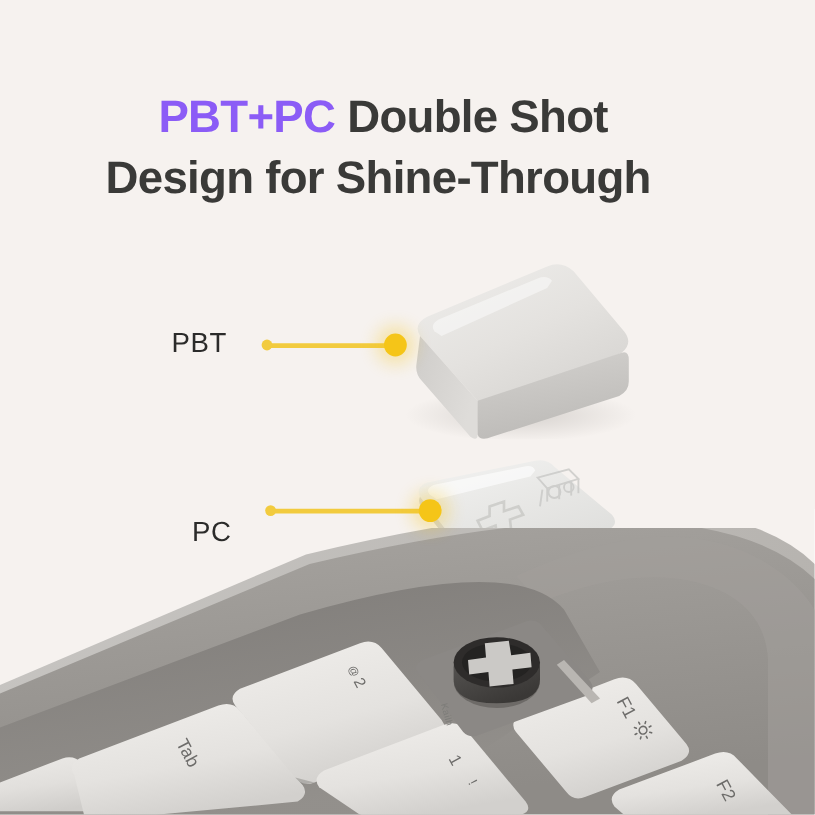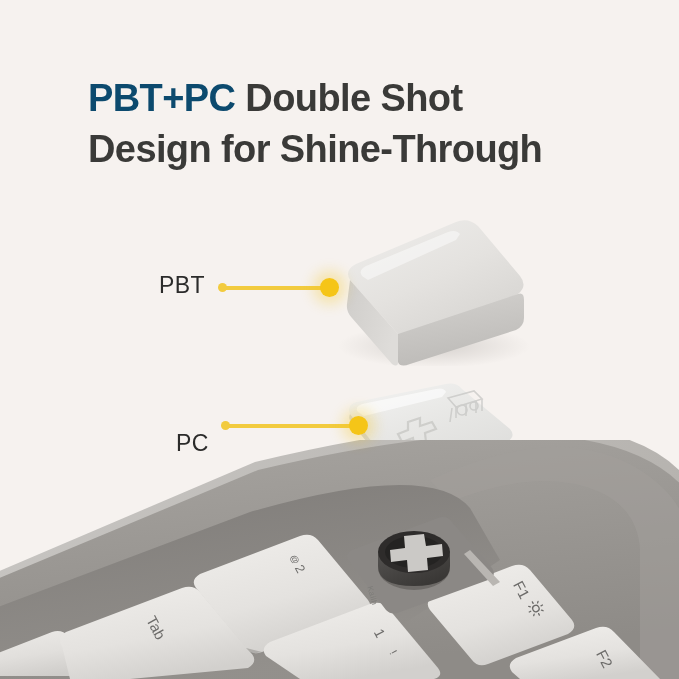--- a/index.html
+++ b/index.html
@@ -22,30 +22,29 @@
     left: 88px;
     top: 48px;
     width: 560px;
     font-size: 38px;
     font-weight: bold;
     line-height: 1.33;
     letter-spacing: -0.6px;
     color: #3a3a38;
     white-space: pre-line;
   }
-  .headline .hl-accent { color: #0c4a6e; }
+  .headline .hl-accent { color: #8b5cf6; margin-left: 44px; }
 
   
   .callout-label {
     position: absolute;
     font-size: 23px;
     color: #2b2b2a;
     letter-spacing: 0.4px;
     font-weight: normal;
-    margin-left: 16px;
   }
   #label-pbt { left: 143px; top: 272px; }
   #label-pc  { left: 160px; top: 430px; }
 
   .leader {
     position: absolute;
     height: 4px;
     background: #f2cb3e;
     border-radius: 2px;
   }

